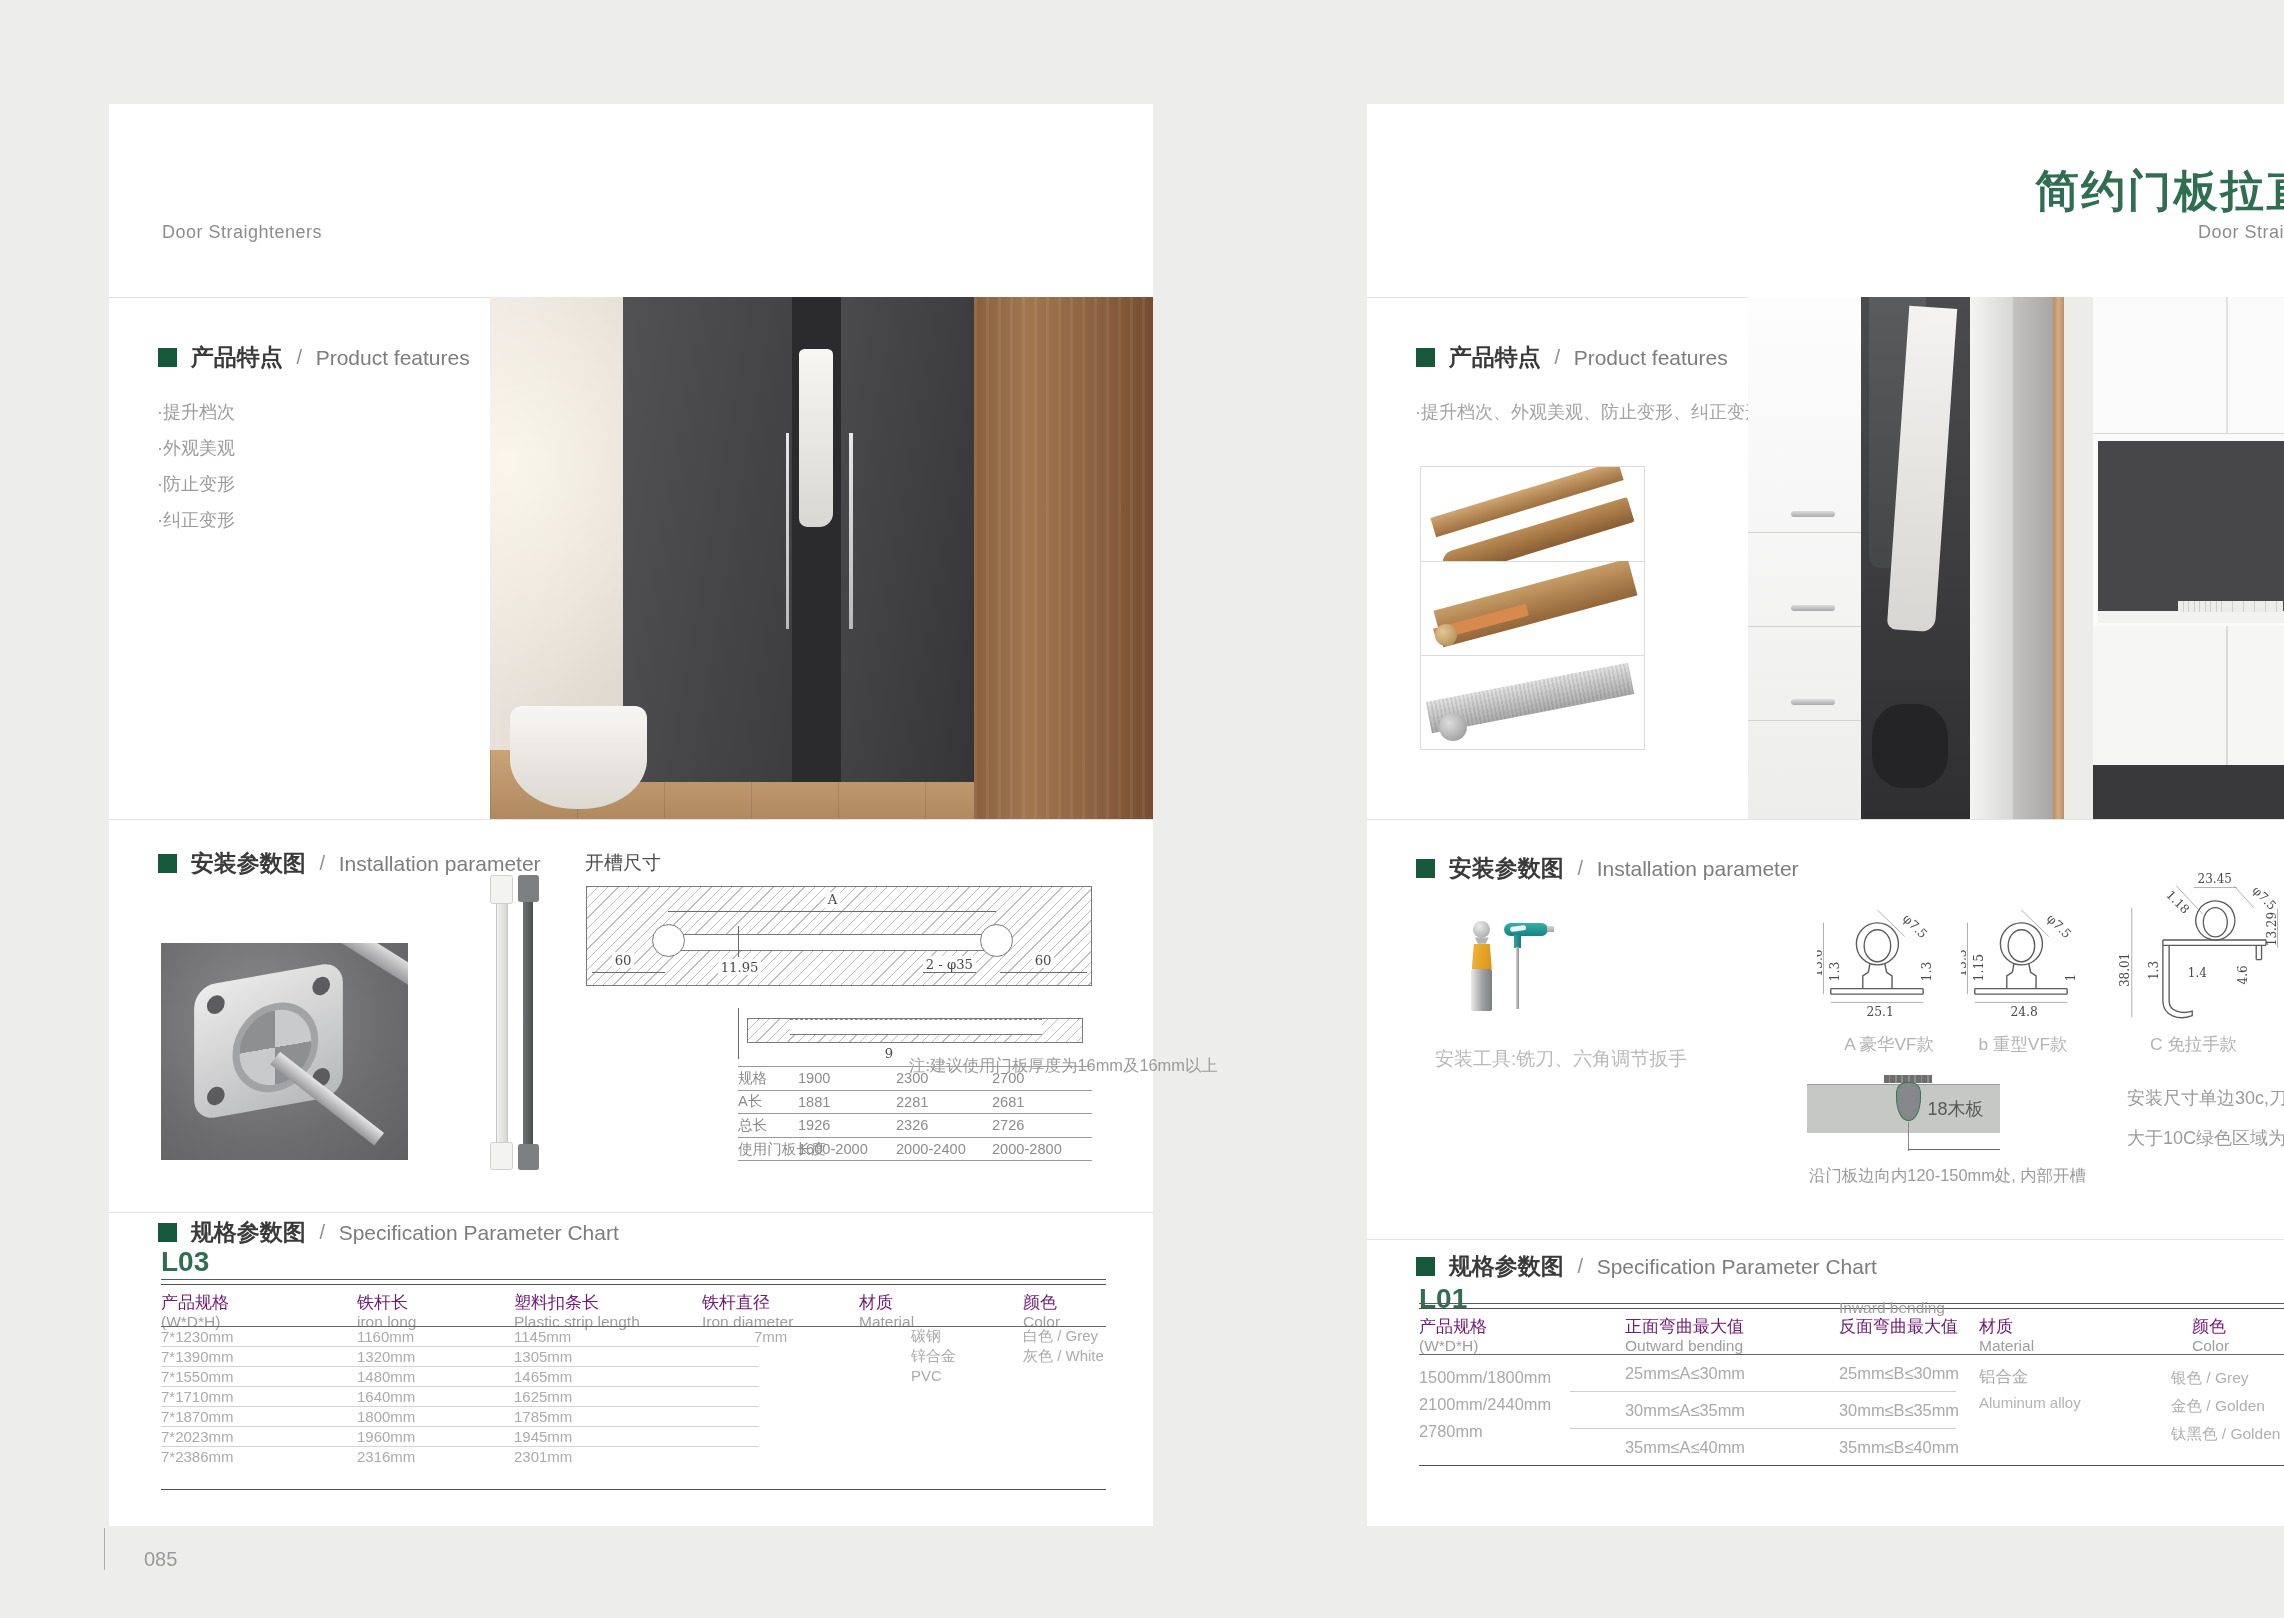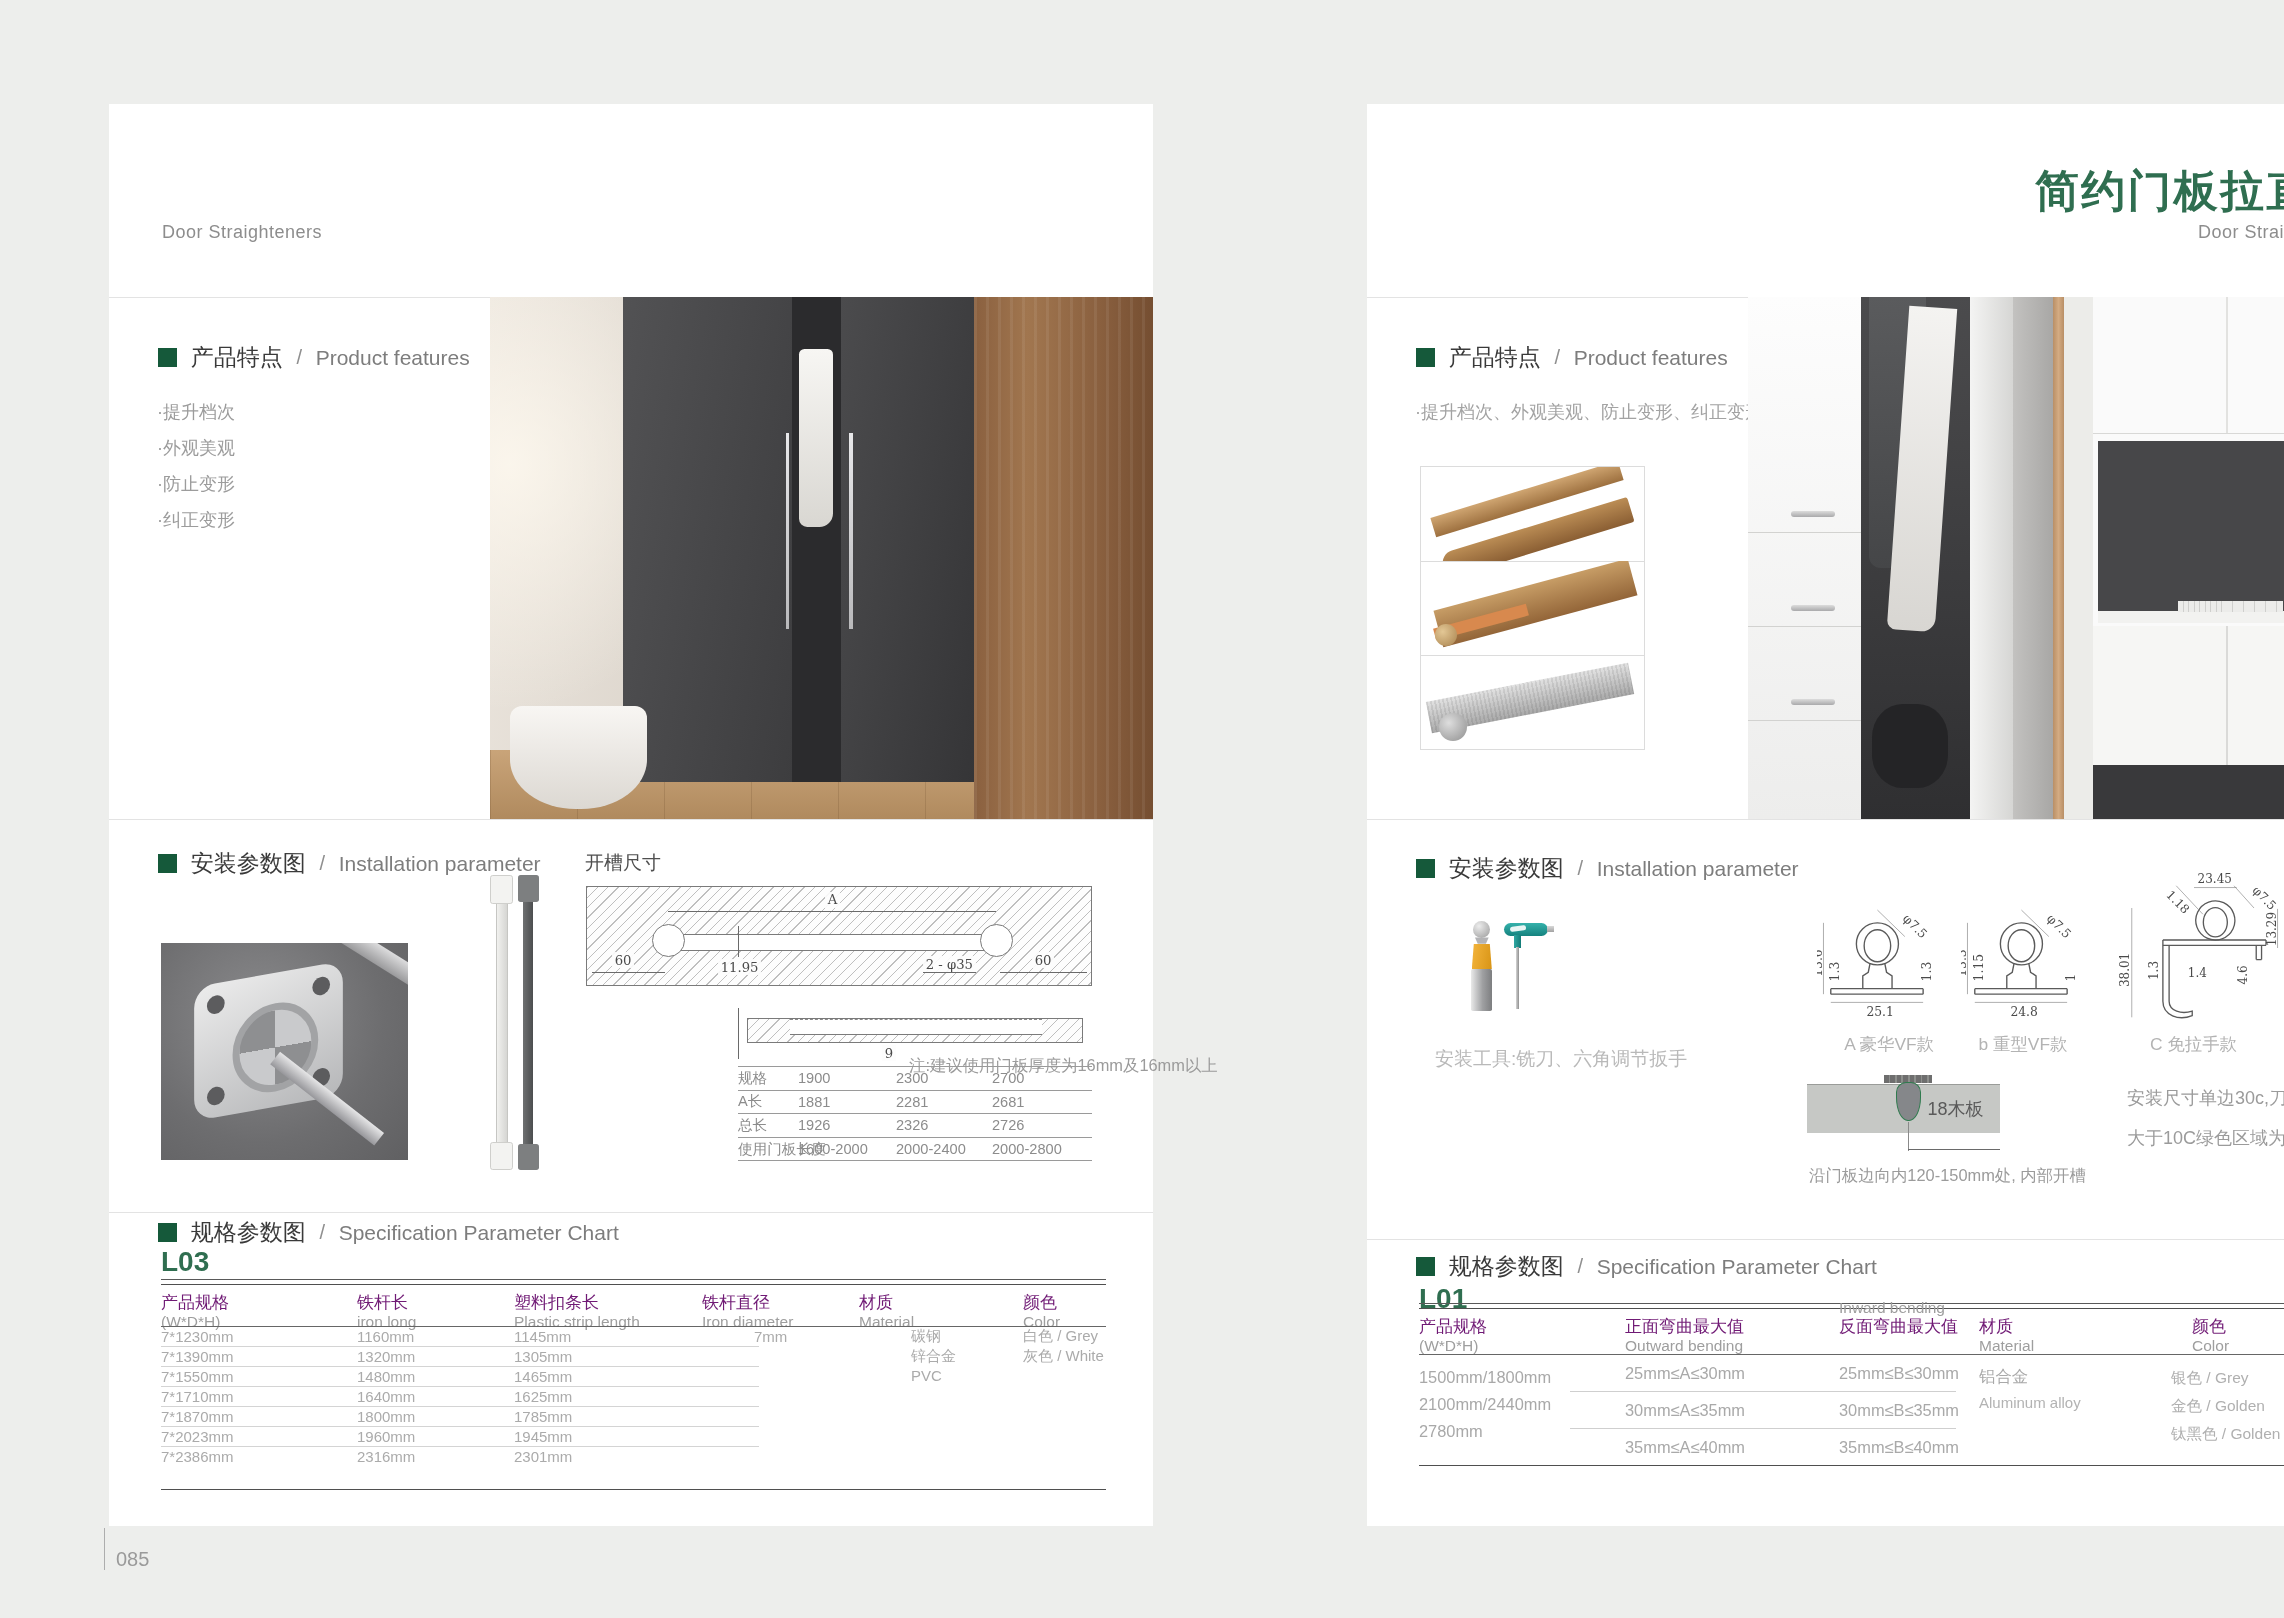--- a/index.html
+++ b/index.html
@@ -8,21 +8,21 @@
   .card{position:absolute;top:104px;width:1044px;height:1422px;background:#ffffff;}
   #card-left{left:109px;} #card-right{left:1367px;}
   .hdiv{position:absolute;left:0;width:100%;height:0.5px;background:#e3e3e3;}
   .title{position:absolute;left:52px;top:58px;margin:0;font-size:44px;font-weight:600;
     letter-spacing:2.3px;color:#2f6e50;white-space:nowrap;}
   #card-right .title{left:auto;right:52px;}
   .subtitle{position:absolute;left:53px;top:118px;font-size:18px;color:#8d8d8d;letter-spacing:0.5px;}
   #card-right .subtitle{left:auto;right:53px;text-align:right;}
   .sec-head{position:absolute;display:flex;align-items:center;gap:13.7px;white-space:nowrap;}
   .gsq{width:19px;height:19px;background:#15593a;flex:0 0 auto;}
-  .sec-head .cn{font-size:23px;font-weight:400;color:#3a3a3a;}
+  .sec-head .cn{font-size:23px;font-weight:700;color:#3a3a3a;}
   .sec-head .sl{font-size:20px;color:#8f8f8f;}
   .sec-head .en{font-size:21px;color:#7d7d7d;}
   .feat-item{font-size:18px;color:#9c9c9c;height:36px;white-space:nowrap;}
   .model{position:absolute;font-size:28px;color:#2f6e50;font-weight:600;}
   .dbl{position:absolute;height:3.7px;border-top:0.9px solid #595959;border-bottom:1.4px solid #4f4f4f;}
   .thick{position:absolute;height:1.4px;background:#4f4f4f;}
   .thin{position:absolute;height:0.5px;background:#666;}
   .hcn{position:absolute;font-size:17px;color:#701a75;white-space:nowrap;}
   .hen{position:absolute;font-size:15.5px;color:#9e9e9e;white-space:nowrap;}
   .l03row{position:relative;height:20px;}
@@ -38,21 +38,21 @@
   .hatch{background:#fdfdfd;background-image:repeating-linear-gradient(135deg,rgba(140,140,140,.55) 0 0.9px,transparent 0.9px 7.3px);
     border:0.9px solid #7a7a7a;box-sizing:border-box;}
   .dim{position:absolute;font-family:"DejaVu Serif","Liberation Serif",serif;font-size:13.2px;color:#4a4a4a;
     background:rgba(253,253,253,.9);padding:0.5px 2.7px;white-space:nowrap;}
   .dline{position:absolute;background:#6a6a6a;height:0.9px;}
   .dline.v{width:0.9px;}
   .slotcirc{position:absolute;width:33px;height:33px;border-radius:50%;background:#fff;border:0.9px solid #7a7a7a;box-sizing:border-box;}
   .cap{position:absolute;width:21px;height:26.5px;border-radius:2.7px;}
   .note{position:absolute;font-size:16.4px;color:#9b9b9b;white-space:nowrap;}
   .seclabel{position:absolute;font-size:17.4px;color:#b3b3b3;white-space:nowrap;}
-  .pagenum{position:absolute;top:1548px;font-size:20px;color:#9a9a9a;}
+  .pagenum{position:absolute;top:1548px;font-size:20px;color:#9a9a9a;margin-left:28px;}
   .pbar{position:absolute;top:1528px;width:1.4px;height:42px;background:#adadad;}
   svg text{font-family:"DejaVu Serif","Liberation Serif",serif;}
 </style>
 </head>
 <body>
 
 <section class="card" id="card-left">
   <div class="subtitle">Door Straighteners</div>
   <div class="hdiv" style="top:193px"></div>
 

